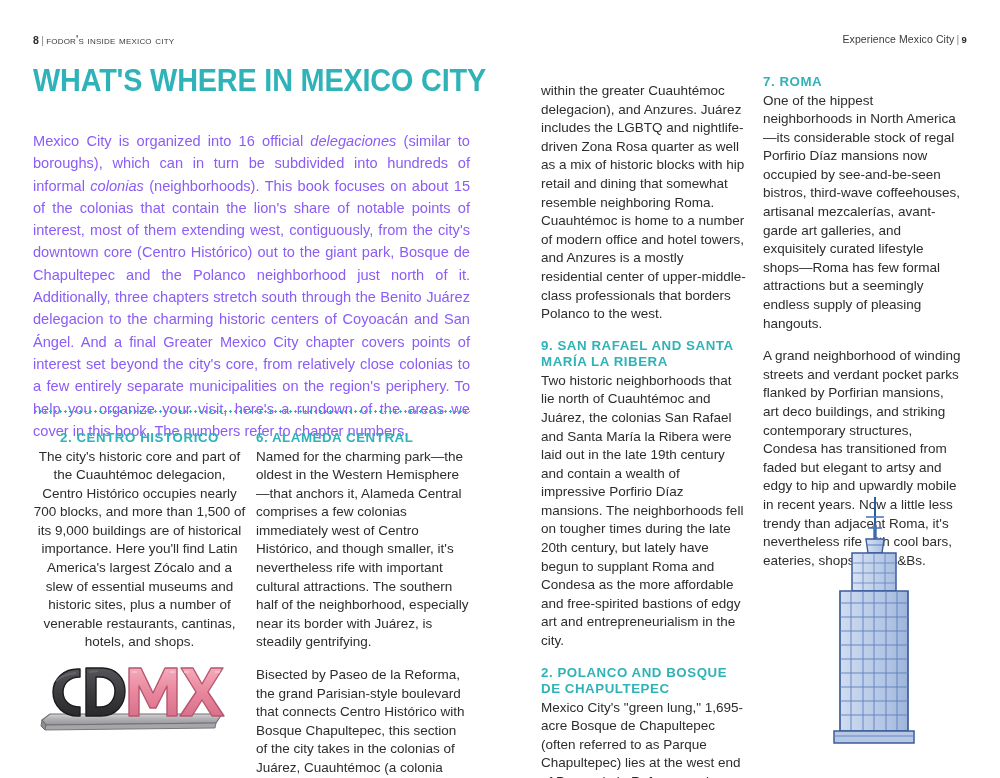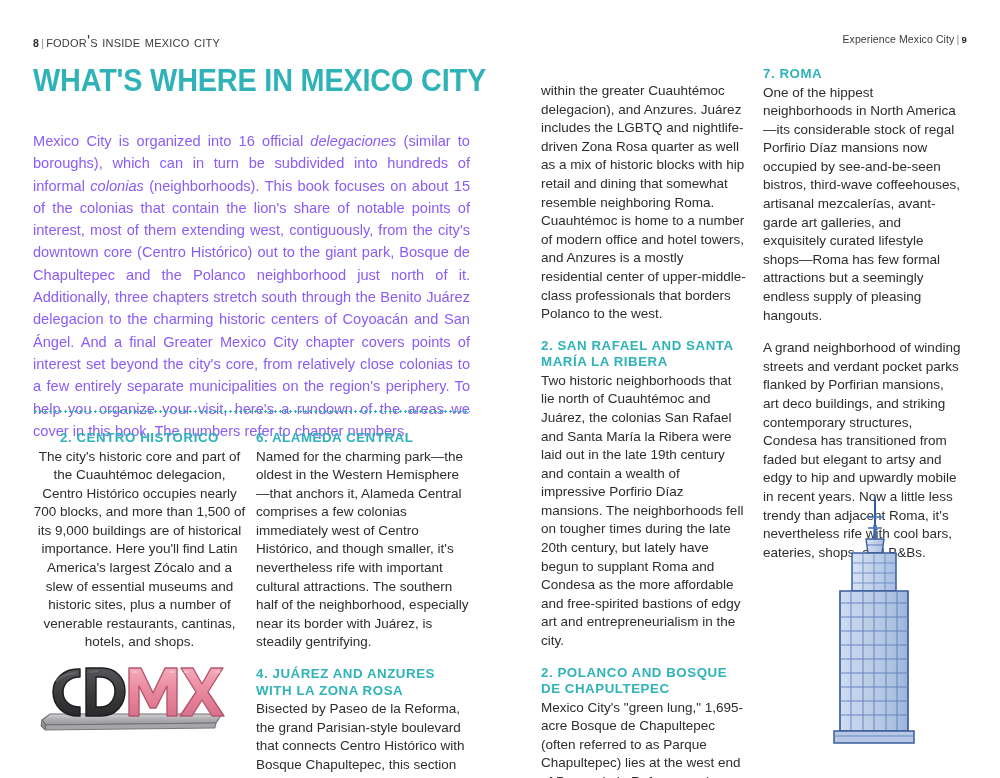--- a/index.html
+++ b/index.html
@@ -28,21 +28,21 @@
     letter-spacing: 0.3px;
     white-space: nowrap;
   }
   .runhead-left { left: 33px; }
   .runhead-right { right: 33px; text-align: left; }
   .runhead .folio { font-weight: bold; color: #2b2b2b; }
   .runhead .sep { color: #8a8a8a; padding: 0 2px; }
   .runhead .smallcaps {
     font-variant: small-caps;
     text-transform: lowercase;
-    font-size: 16px;
+    font-size: 12px;
     letter-spacing: 0.2px;
   }
   .runhead-right .bookpart { font-size: 10.5px; letter-spacing: 0.1px; }
   .runhead-right .folio { font-size: 9.5px; }
 
   
   .page-title {
     position: absolute;
     left: 33px;
     top: 64px;
@@ -151,41 +151,40 @@
       <p class="para sec-body">The city's historic core and part of the Cuauhtémoc delegacion, Centro Histórico occupies nearly 700 blocks, and more than 1,500 of its 9,000 buildings are of historical importance. Here you'll find Latin America's largest Zócalo and a slew of essential museums and historic sites, plus a number of venerable restaurants, cantinas, hotels, and shops.</p>
     </div>
   </div>
 
   <div class="col col-2">
     <div class="sec">
       <div class="sec-head">6. ALAMEDA CENTRAL</div>
       <p class="para sec-body">Named for the charming park—the oldest in the Western Hemisphere—that anchors it, Alameda Central comprises a few colonias immediately west of Centro Histórico, and though smaller, it's nevertheless rife with important cultural attractions. The southern half of the neighborhood, especially near its border with Juárez, is steadily gentrifying.</p>
     </div>
     <div class="sec">
-      <div class="sec-head">4. JUÁREZ AND ANZURES WITH LA ZONA ROSA</div>
       <p class="para sec-body">Bisected by Paseo de la Reforma, the grand Parisian-style boulevard that connects Centro Histórico with Bosque Chapultepec, this section of the city takes in the colonias of Juárez, Cuauhtémoc (a colonia</p>
     </div>
   </div>
 
   <div class="col col-3">
     <div class="sec" style="margin-top:16px">
       <p class="para sec-body">within the greater Cuauhtémoc delegacion), and Anzures. Juárez includes the LGBTQ and nightlife-driven Zona Rosa quarter as well as a mix of historic blocks with hip retail and dining that somewhat resemble neighboring Roma. Cuauhtémoc is home to a number of modern office and hotel towers, and Anzures is a mostly residential center of upper-middle-class professionals that borders Polanco to the west.</p>
     </div>
     <div class="sec">
-      <div class="sec-head">2. SAN RAFAEL AND SANTA MARÍA LA RIBERA</div>
+      <div class="sec-head">9. SAN RAFAEL AND SANTA MARÍA LA RIBERA</div>
       <p class="para sec-body">Two historic neighborhoods that lie north of Cuauhtémoc and Juárez, the colonias San Rafael and Santa María la Ribera were laid out in the late 19th century and contain a wealth of impressive Porfirio Díaz mansions. The neighborhoods fell on tougher times during the late 20th century, but lately have begun to supplant Roma and Condesa as the more affordable and free-spirited bastions of edgy art and entrepreneurialism in the city.</p>
     </div>
     <div class="sec">
       <div class="sec-head">2. POLANCO AND BOSQUE DE CHAPULTEPEC</div>
       <p class="para sec-body">Mexico City's "green lung," 1,695-acre Bosque de Chapultepec (often referred to as Parque Chapultepec) lies at the west end of Paseo de la Reforma and contains an utterly enchanting array of museums, shaded paths, gardens, and both historic and newer attractions. Immediately north, the sprawling and wealthy Polanco neighborhood is sometimes called Mexico's Beverly Hills and abounds with high-end boutiques, hotels, and restaurants.</p>
     </div>
   </div>
 
   <div class="col col-4">
-    <div class="sec" style="margin-top:0">
+    <div class="sec" style="margin-top:8px">
       <div class="sec-head">7. ROMA</div>
       <p class="para sec-body">One of the hippest neighborhoods in North America—its considerable stock of regal Porfirio Díaz mansions now occupied by see-and-be-seen bistros, third-wave coffeehouses, artisanal mezcalerías, avant-garde art galleries, and exquisitely curated lifestyle shops—Roma has few formal attractions but a seemingly endless supply of pleasing hangouts.</p>
     </div>
     <div class="sec">
       <p class="para sec-body">A grand neighborhood of winding streets and verdant pocket parks flanked by Porfirian mansions, art deco buildings, and striking contemporary structures, Condesa has transitioned from faded but elegant to artsy and edgy to hip and upwardly mobile in recent years. Now a little less trendy than adjacent Roma, it's nevertheless rife with cool bars, eateries, shops, and B&amp;Bs.</p>
     </div>
   </div>
 
   <div class="cdmx-art">
     <svg viewBox="0 0 192 88" width="192" height="88">

